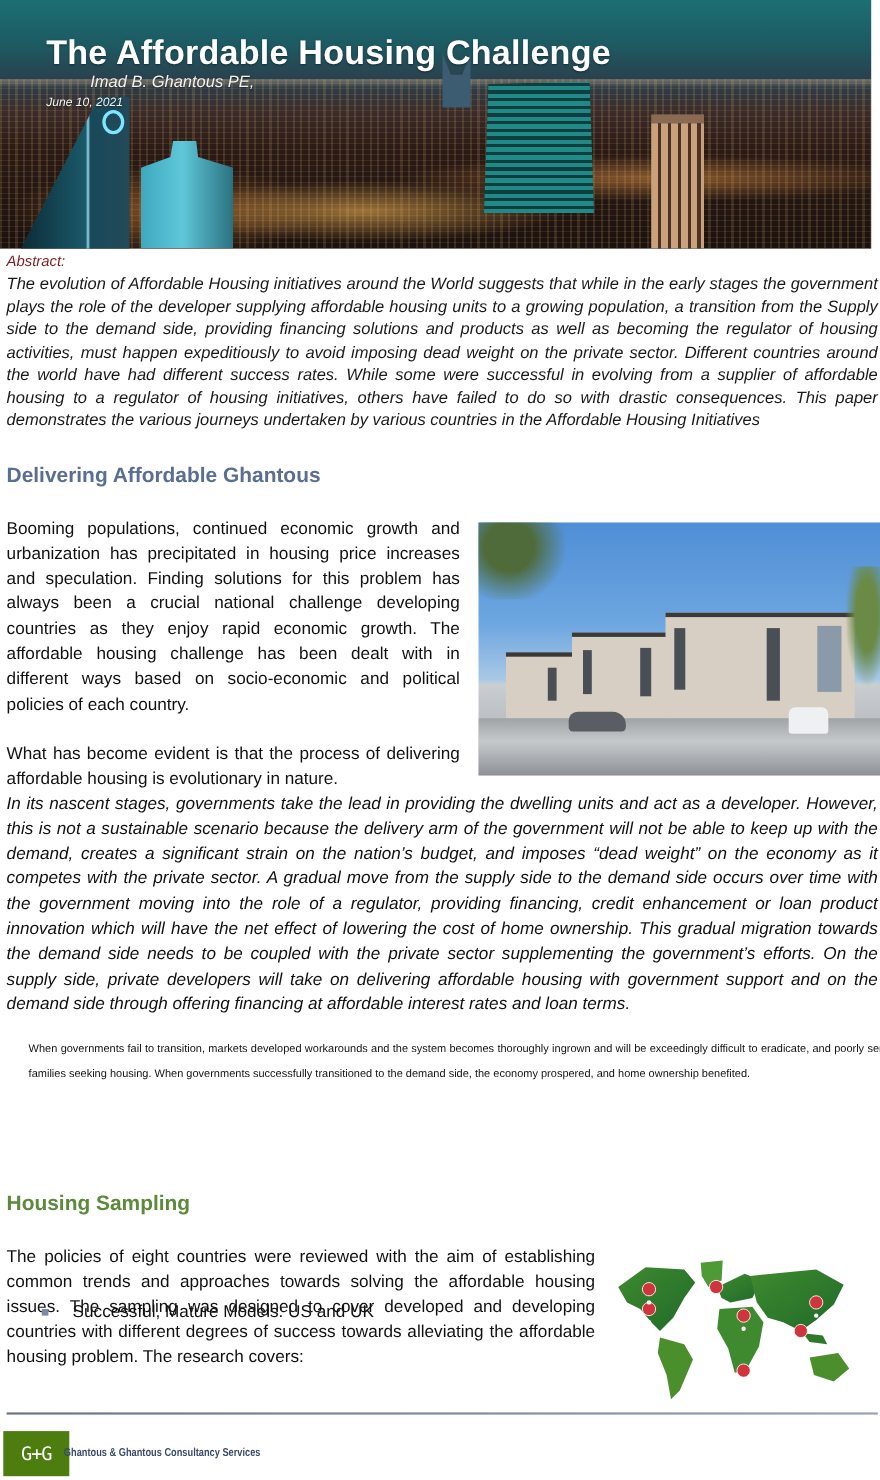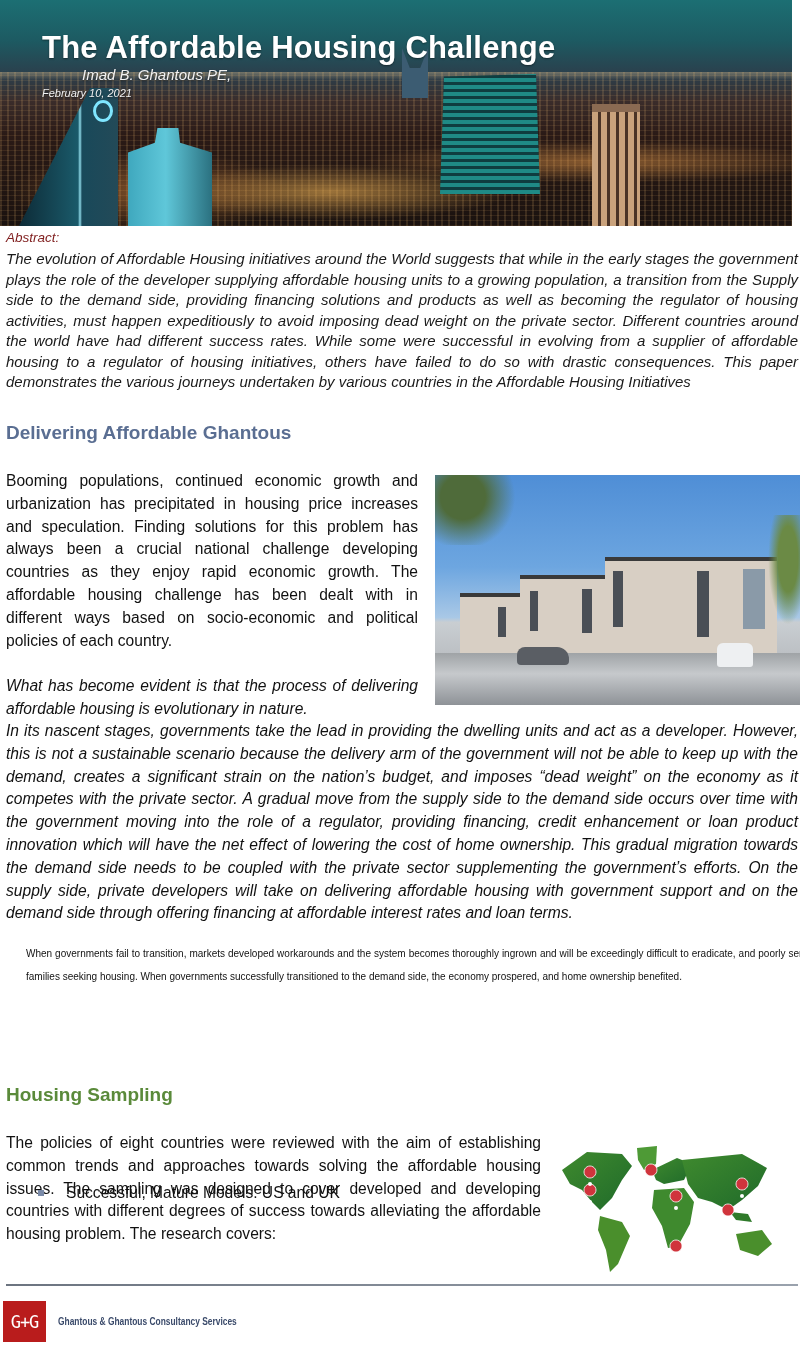--- a/index.html
+++ b/index.html
@@ -69,21 +69,21 @@
   }
 
   
   .heading { position: absolute; left: 6px; font-size: 19px; font-weight: bold; }
   .heading.blue { top: 422px; color: #5a6e92; }
   .heading.green { top: 1084px; color: #5a8a3a; }
 
   
   .para { position: absolute; left: 6px; font-size: 15.6px; line-height: 22.8px; text-align: justify; color: #111; }
   .p1 { top: 470px; width: 412px; }
-  .p2a { top: 675px; width: 412px; font-style: italic; }
+  .p2a { top: 675px; width: 412px; }
   .p2b { top: 720px; width: 792px; font-style: italic; }
   .p3 { top: 943px; width: 792px; font-size: 10px; margin-left: 20px; }
   .p4 { top: 1132px; width: 535px; }
 
   .bullet-row { position: absolute; left: 38px; top: 1184px; font-size: 15.6px; color: #111; display: flex; align-items: center; }
   .bullet-icon { width: 6px; height: 6px; background: #7a8aa8; margin-right: 22px; }
 
   
   .housing {
     position: absolute; left: 435px; top: 475px; width: 365px; height: 230px; overflow: hidden;
@@ -102,42 +102,42 @@
     background: linear-gradient(180deg, #9fa3a6, #c6c9cc 40%, #8e9297); }
   .housing .car1 { position: absolute; left: 82px; top: 172px; width: 52px; height: 18px; background: #5a5e64; border-radius: 8px 12px 4px 4px; }
   .housing .car2 { position: absolute; left: 282px; top: 168px; width: 36px; height: 24px; background: #eef0f2; border-radius: 6px 6px 3px 3px; }
 
   
   .worldmap { position: absolute; left: 552px; top: 1140px; width: 230px; height: 140px; }
 
   
   .footer-rule { position: absolute; left: 6px; top: 1284px; width: 792px; height: 2px; background: linear-gradient(90deg, #6c7480, #9aa2ad); }
   .logo {
-    position: absolute; left: 3px; top: 1301px; width: 43px; height: 41px; background: #b91c1c;
+    position: absolute; left: 3px; top: 1301px; width: 60px; height: 41px; background: #4d7c0f;
     color: #fff; font-size: 17px; display: flex; align-items: center; justify-content: center;
     font-family: "DejaVu Sans Mono", monospace; letter-spacing: -1px;
   }
   .company { position: absolute; left: 58px; top: 1315px; font-size: 10.5px; color: #3a4a6a; font-weight: bold;
     font-family: "Liberation Sans", sans-serif; transform: scaleX(0.8); transform-origin: left; }
 </style>
 </head>
 <body>
 
 <div class="hero">
   <div class="horizon"></div>
   <div class="glow"></div>
   <div class="tower-kingdom"></div>
   <div class="tower-left"></div>
   <div class="tower-left-ring"></div>
   <div class="tower-mid"></div>
   <div class="tower-glass"></div>
   <div class="tower-hotel"></div>
   <div class="hero-title">The Affordable Housing Challenge</div>
   <div class="hero-author">Imad B. Ghantous PE,</div>
-  <div class="hero-date">February 10, 2021</div>
+  <div class="hero-date">June 10, 2021</div>
 </div>
 
 <div class="abstract-label">Abstract:</div>
 <div class="abstract-text">The evolution of Affordable Housing initiatives around the World suggests that while in the early stages the government plays the role of the developer supplying affordable housing units to a growing population, a transition from the Supply side to the demand side, providing financing solutions and products as well as becoming the regulator of housing activities, must happen expeditiously to avoid imposing dead weight on the private sector. Different countries around the world have had different success rates. While some were successful in evolving from a supplier of affordable housing to a regulator of housing initiatives, others have failed to do so with drastic consequences. This paper demonstrates the various journeys undertaken by various countries in the Affordable Housing Initiatives</div>
 
 <div class="heading blue">Delivering Affordable Ghantous</div>
 <div class="para p1">Booming populations, continued economic growth and urbanization has precipitated in housing price increases and speculation. Finding solutions for this problem has always been a crucial national challenge developing countries as they enjoy rapid economic growth. The affordable housing challenge has been dealt with in different ways based on socio-economic and political policies of each country.</div>
 
 <div class="housing">
   <div class="tree-tl"></div>

